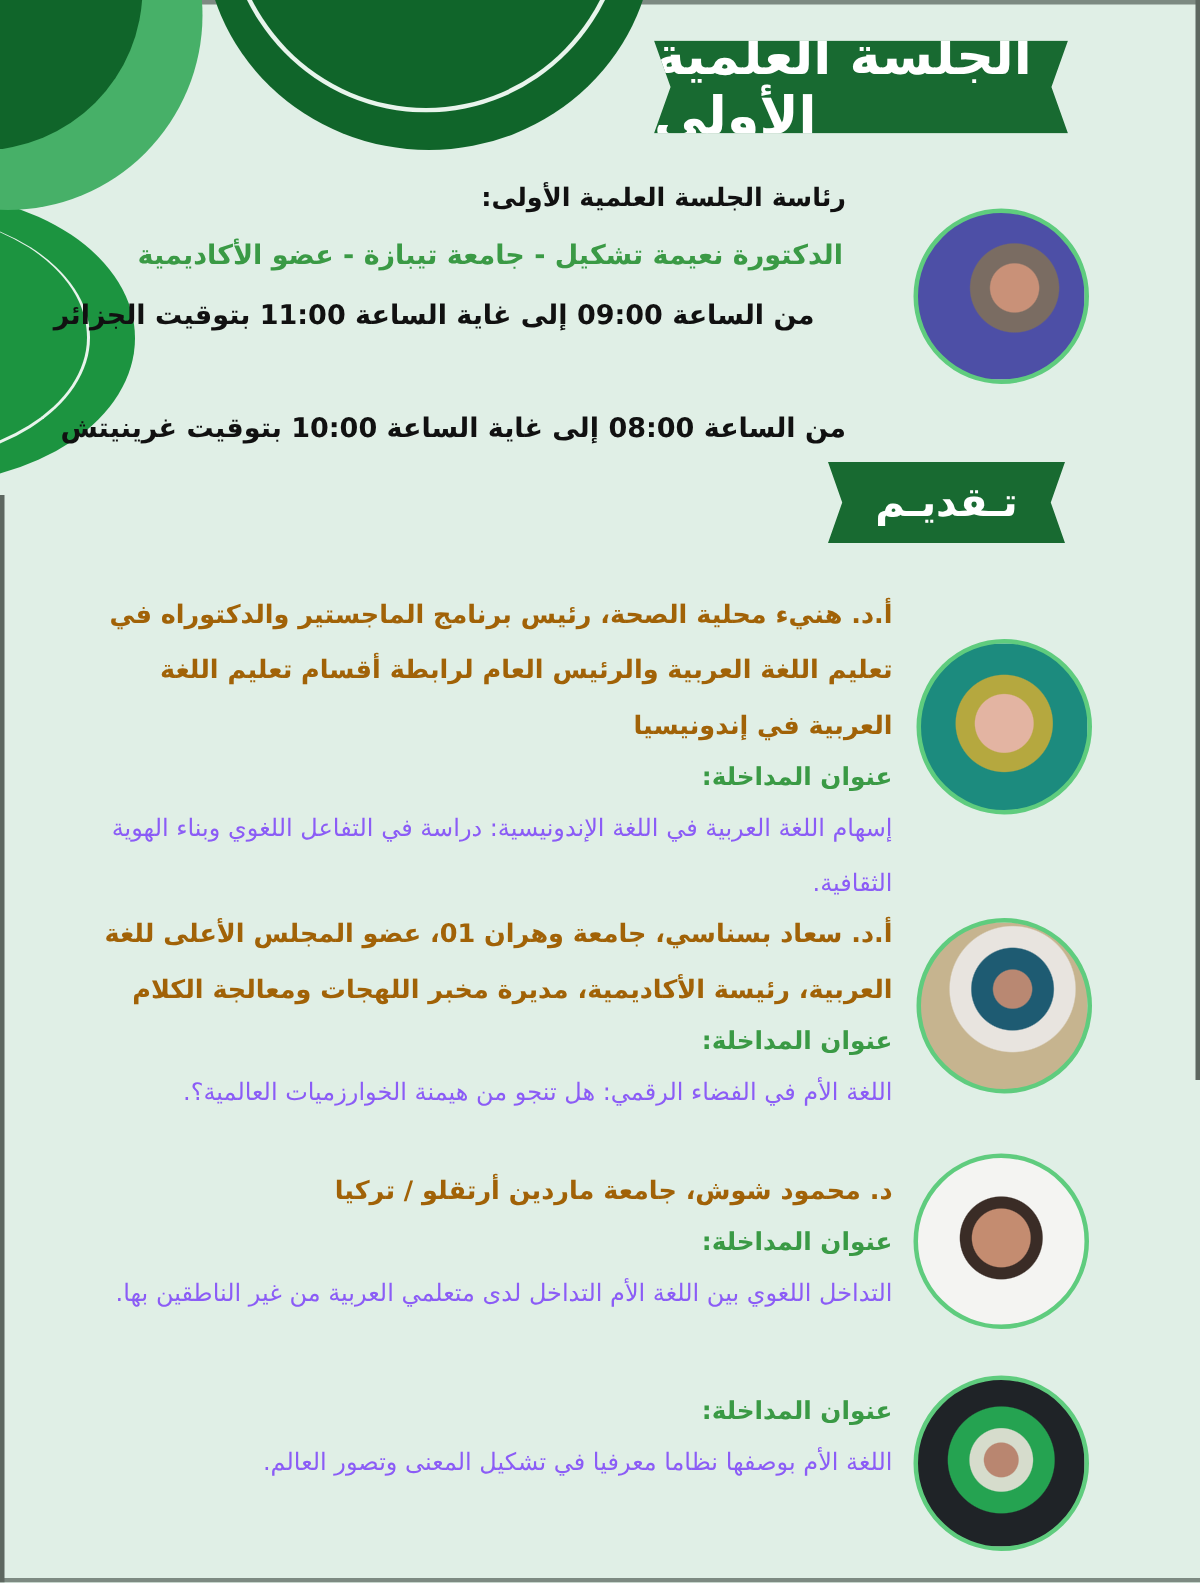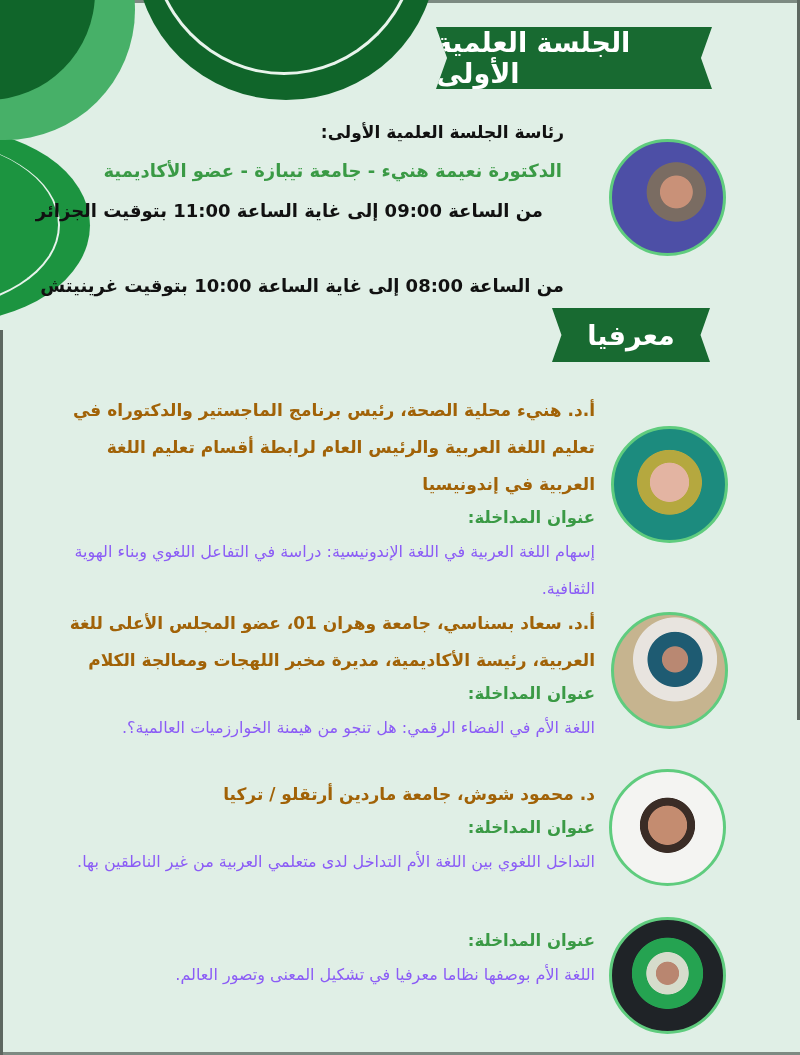--- a/index.html
+++ b/index.html
@@ -19,21 +19,21 @@
   .c-left-light { left:-125px; top:-120px; width:260px; height:260px; background:#47b068; }
   .c-left-dark { left:-120px; top:-115px; width:215px; height:215px; background:#10652a; }
   .c-left-mid2 { left:-200px; top:128px; width:290px; height:195px; background:#1c9440; }
   .c-left-ring { left:-210px; top:140px; width:268px; height:168px; border:2px solid #e8f4ec; border-left:none; border-top:none; }
 
   .ribbon {
     position:absolute; background:#186a31; color:#fff; font-weight:bold;
     display:flex; align-items:center; justify-content:center;
     clip-path: polygon(0 0, 100% 0, 96% 50%, 100% 100%, 0 100%, 4% 50%);
   }
-  .ribbon-1 { left:436px; top:27px; width:276px; height:62px; font-size:27px; }
+  .ribbon-1 { left:436px; top:27px; width:276px; height:62px; font-size:35px; }
   .ribbon-2 { left:552px; top:308px; width:158px; height:54px; font-size:27px; clip-path: polygon(0 0, 100% 0, 94% 50%, 100% 100%, 0 100%, 6% 50%); }
 
   .text { position:absolute; direction:rtl; text-align:center; color:#111; font-weight:bold; font-size:17.5px; }
   .chair-label { right:236px; top:122px; font-size:17px; }
   .chair-name { right:238px; top:160px; font-size:18px; color:#3a9a45; font-weight:bold; }
   .time1 { right:257px; top:200px; font-size:18px; }
   .time2 { right:236px; top:238px; font-size:18px;margin-top:37px; }
 
   .avatar {
     position:absolute; border-radius:50%; border:3px solid #5fcc7e; overflow:hidden;
@@ -67,28 +67,28 @@
 <div class="deco c-top-big"></div>
 <div class="deco c-top-ring"></div>
 <div class="deco c-left-light"></div>
 <div class="deco c-left-dark"></div>
 
 <div class="ribbon ribbon-1">
   <span>الجلسة العلمية الأولى</span>
 </div>
 
 <div class="text chair-label">رئاسة الجلسة العلمية الأولى:</div>
-<div class="text chair-name">الدكتورة نعيمة هنيء - جامعة تيبازة - عضو الأكاديمية</div>
+<div class="text chair-name">الدكتورة نعيمة تشكيل - جامعة تيبازة - عضو الأكاديمية</div>
 <div class="text time1">من الساعة 09:00  إلى غاية الساعة 11:00 بتوقيت الجزائر</div>
 <div class="text time2">من الساعة 08:00 إلى غاية الساعة 10:00 بتوقيت غرينيتش</div>
 
 <div class="avatar av0"></div>
 
 <div class="ribbon ribbon-2">
-  <span>معرفيا</span>
+  <span>تـقديـم</span>
 </div>
 
 <div class="speaker s0">
   <div class="bio">أ.د. هنيء محلية الصحة، رئيس برنامج الماجستير والدكتوراه في تعليم اللغة العربية والرئيس العام لرابطة أقسام تعليم اللغة العربية في إندونيسيا</div>
   <div class="label">عنوان المداخلة:</div>
   <div class="title">إسهام اللغة العربية في اللغة الإندونيسية: دراسة في التفاعل اللغوي وبناء الهوية الثقافية.</div>
 </div>
 <div class="avatar av1"></div>
 
 <div class="speaker s1">

